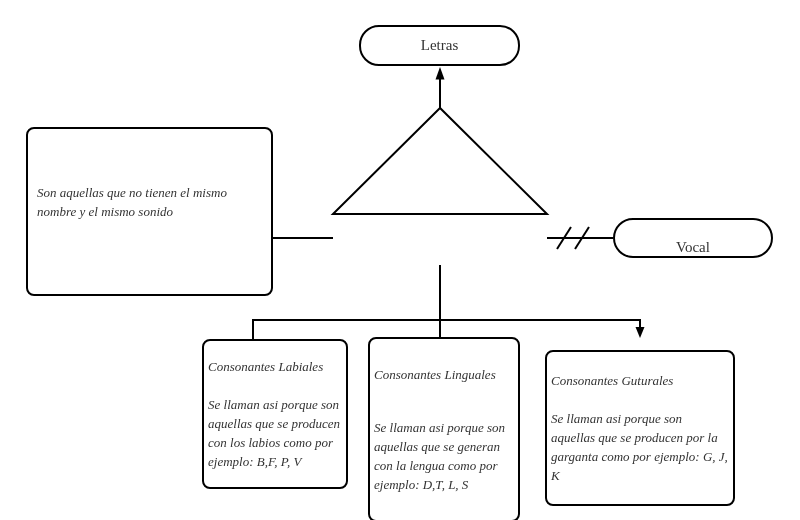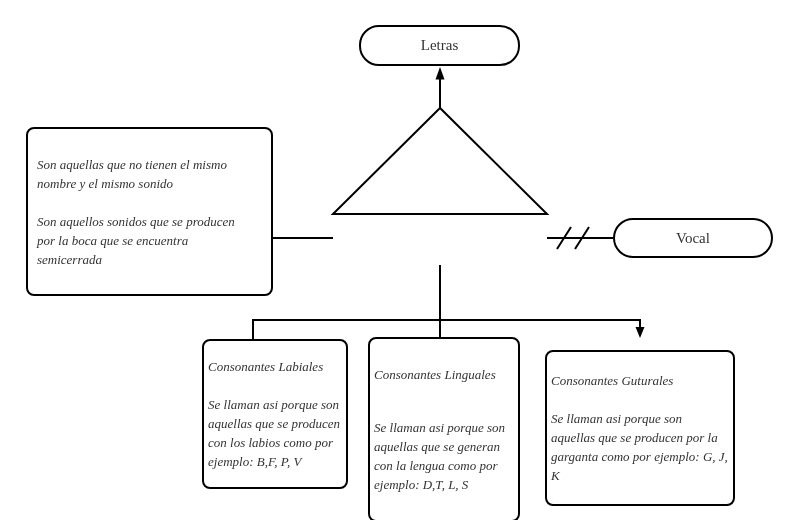--- a/index.html
+++ b/index.html
@@ -42,21 +42,21 @@
   .text-node {
     display: flex;
     flex-direction: column;
     justify-content: center;
     font-size: 13px;
     line-height: 19px;
     font-style: italic;
   }
   #node-letras       { left: 359px; top: 25px;  width: 161px; height: 41px; }
   #node-consonantes  { left: 333px; top: 213px; width: 214px; height: 52px; }
-  #node-vocal        { left: 613px; top: 218px; width: 160px; height: 40px; }
+  #node-vocal        { left: 613px; top: 218px; width: 160px; height: 40px; align-items: flex-end; }
   #node-definicion   { left: 26px;  top: 127px; width: 247px; height: 169px; padding: 4px 9px; }
   #node-labiales     { left: 202px; top: 339px; width: 146px; height: 150px; padding: 10px 4px; }
   #node-linguales    { left: 368px; top: 337px; width: 152px; height: 185px; padding: 2px 4px; gap: 15px; }
   #node-guturales    { left: 545px; top: 337px; width: 190px; height: 156px; padding: 2px 4px; margin-top: 13px; }
   .para-1   { white-space: pre; margin: 0 0 19px 0; }
   .para-2   { white-space: pre; margin: 0; }
   .box-title { white-space: pre; margin: 0; }
   .box-body  { white-space: pre; margin: 19px 0 0 0; }
 </style>
 </head>
@@ -88,23 +88,20 @@
   </div>
 
 
   <div class="node label-node" id="node-vocal">
     <span>Vocal</span>
   </div>
 
   <div class="node text-node" id="node-definicion">
     <p class="para-1">Son aquellas que no tienen el mismo
 nombre y el mismo sonido</p>
-    <p class="para-2">Son aquellos sonidos que se producen
-por la boca que se encuentra
-semicerrada</p>
   </div>
 
   <div class="node text-node" id="node-labiales">
     <p class="box-title">Consonantes Labiales</p>
     <p class="box-body">Se llaman asi porque son
 aquellas que se producen
 con los labios como por
 ejemplo: B,F, P, V</p>
   </div>
 

